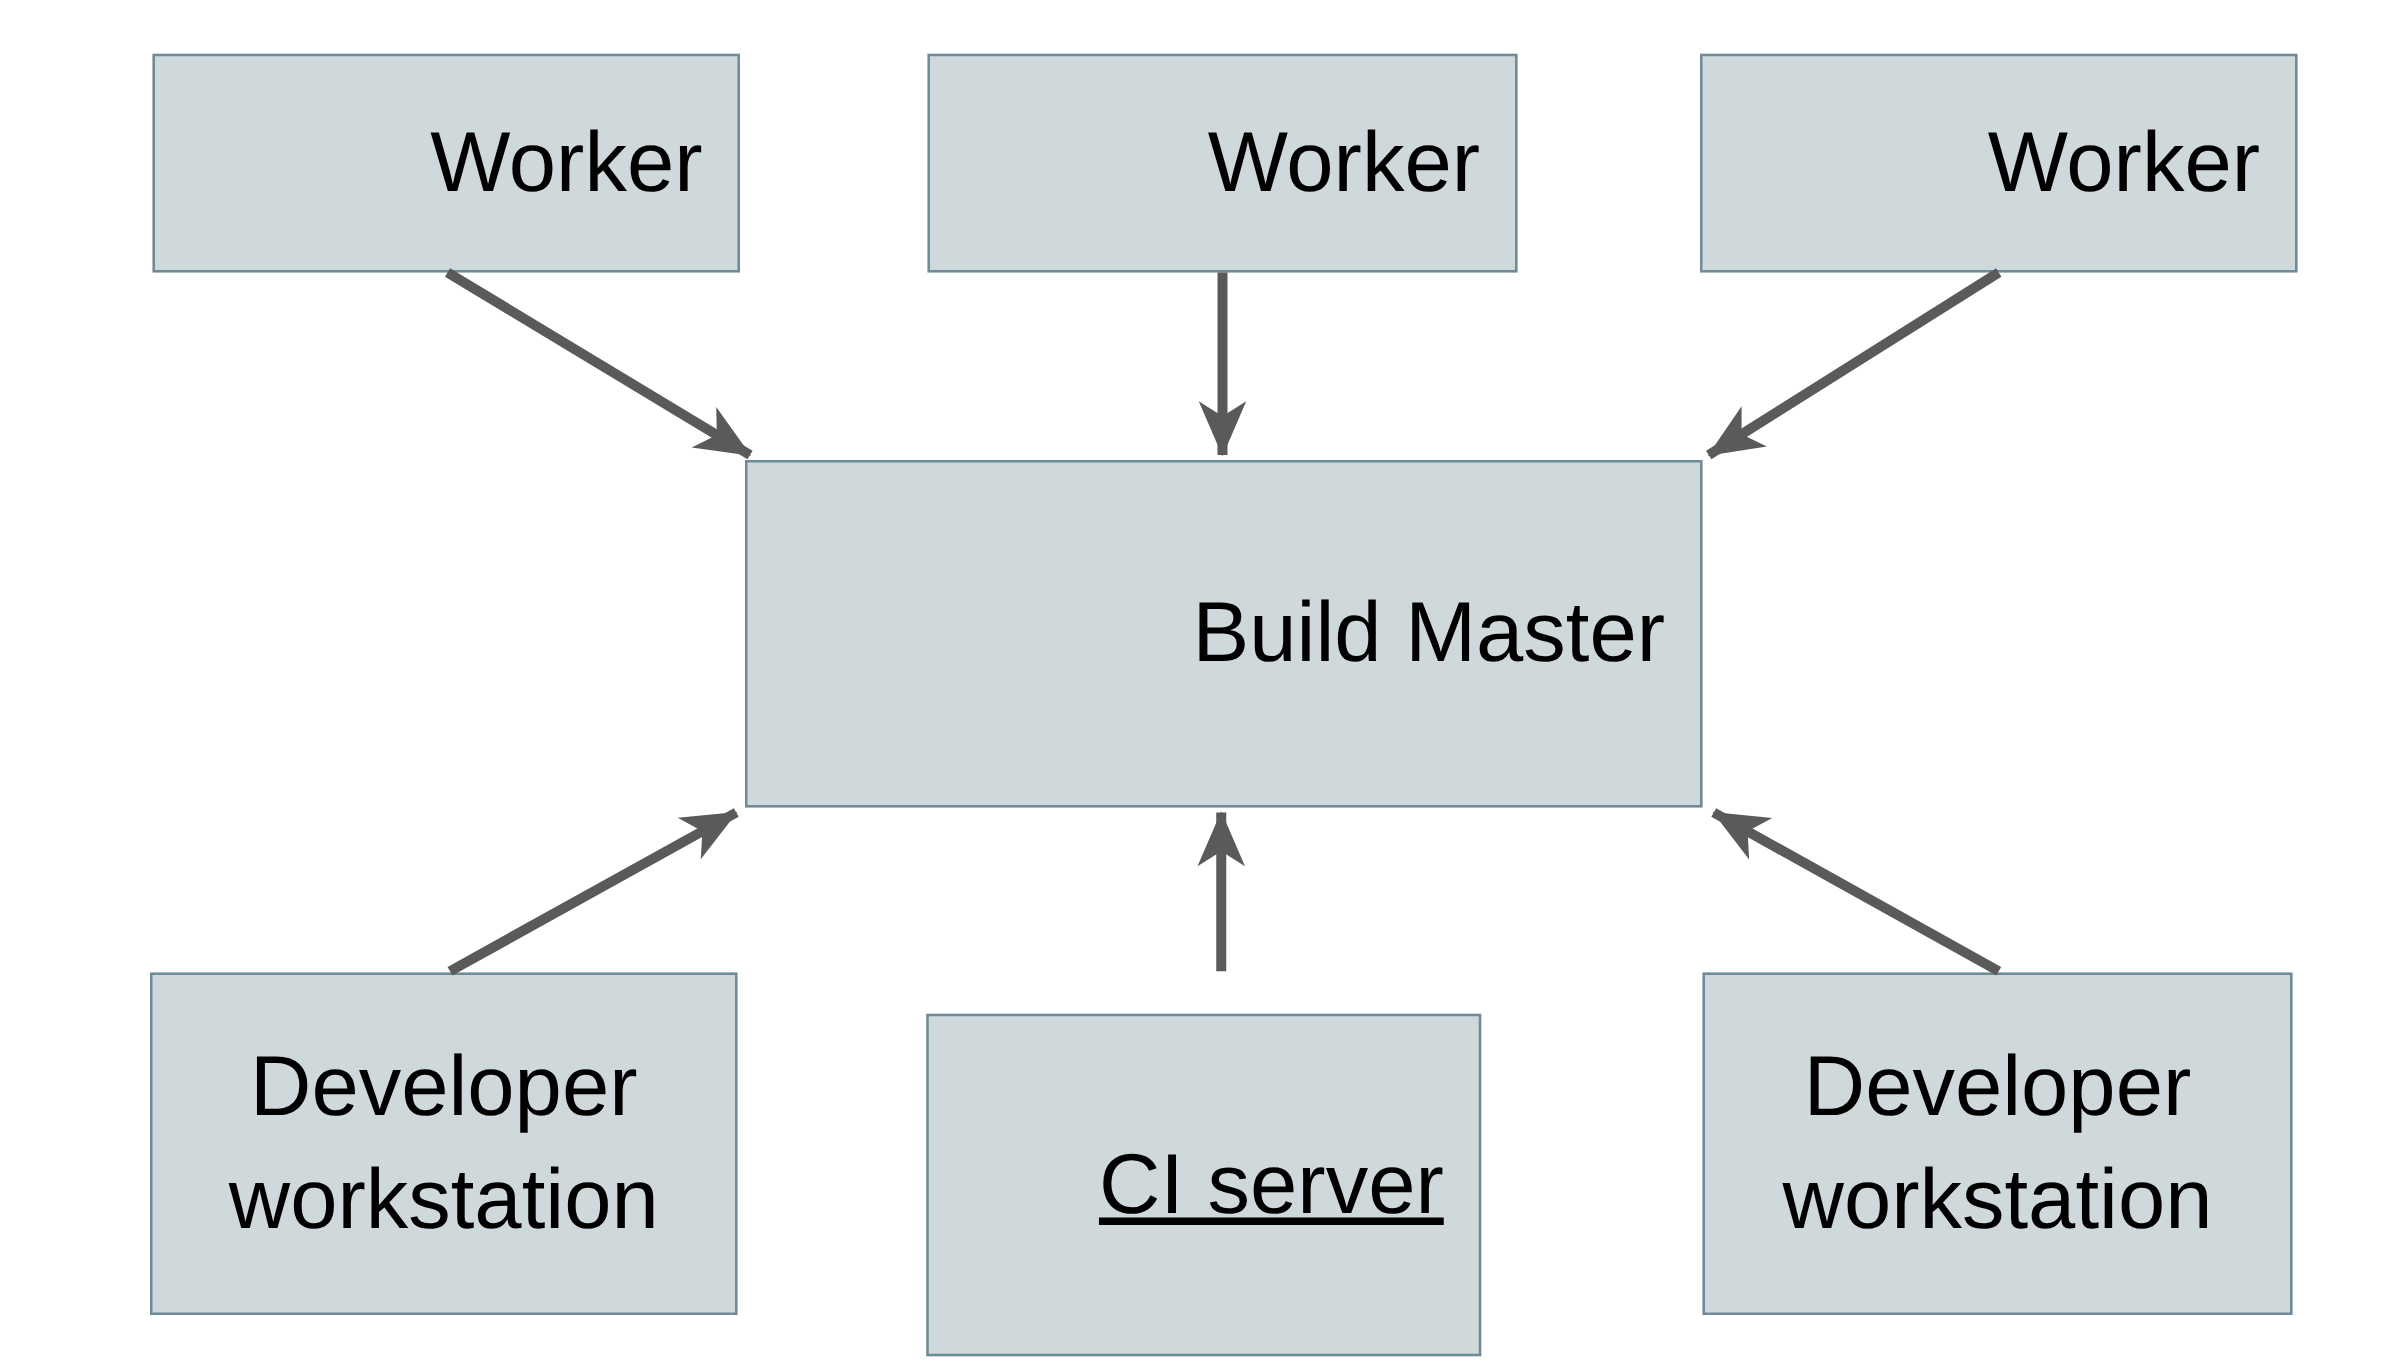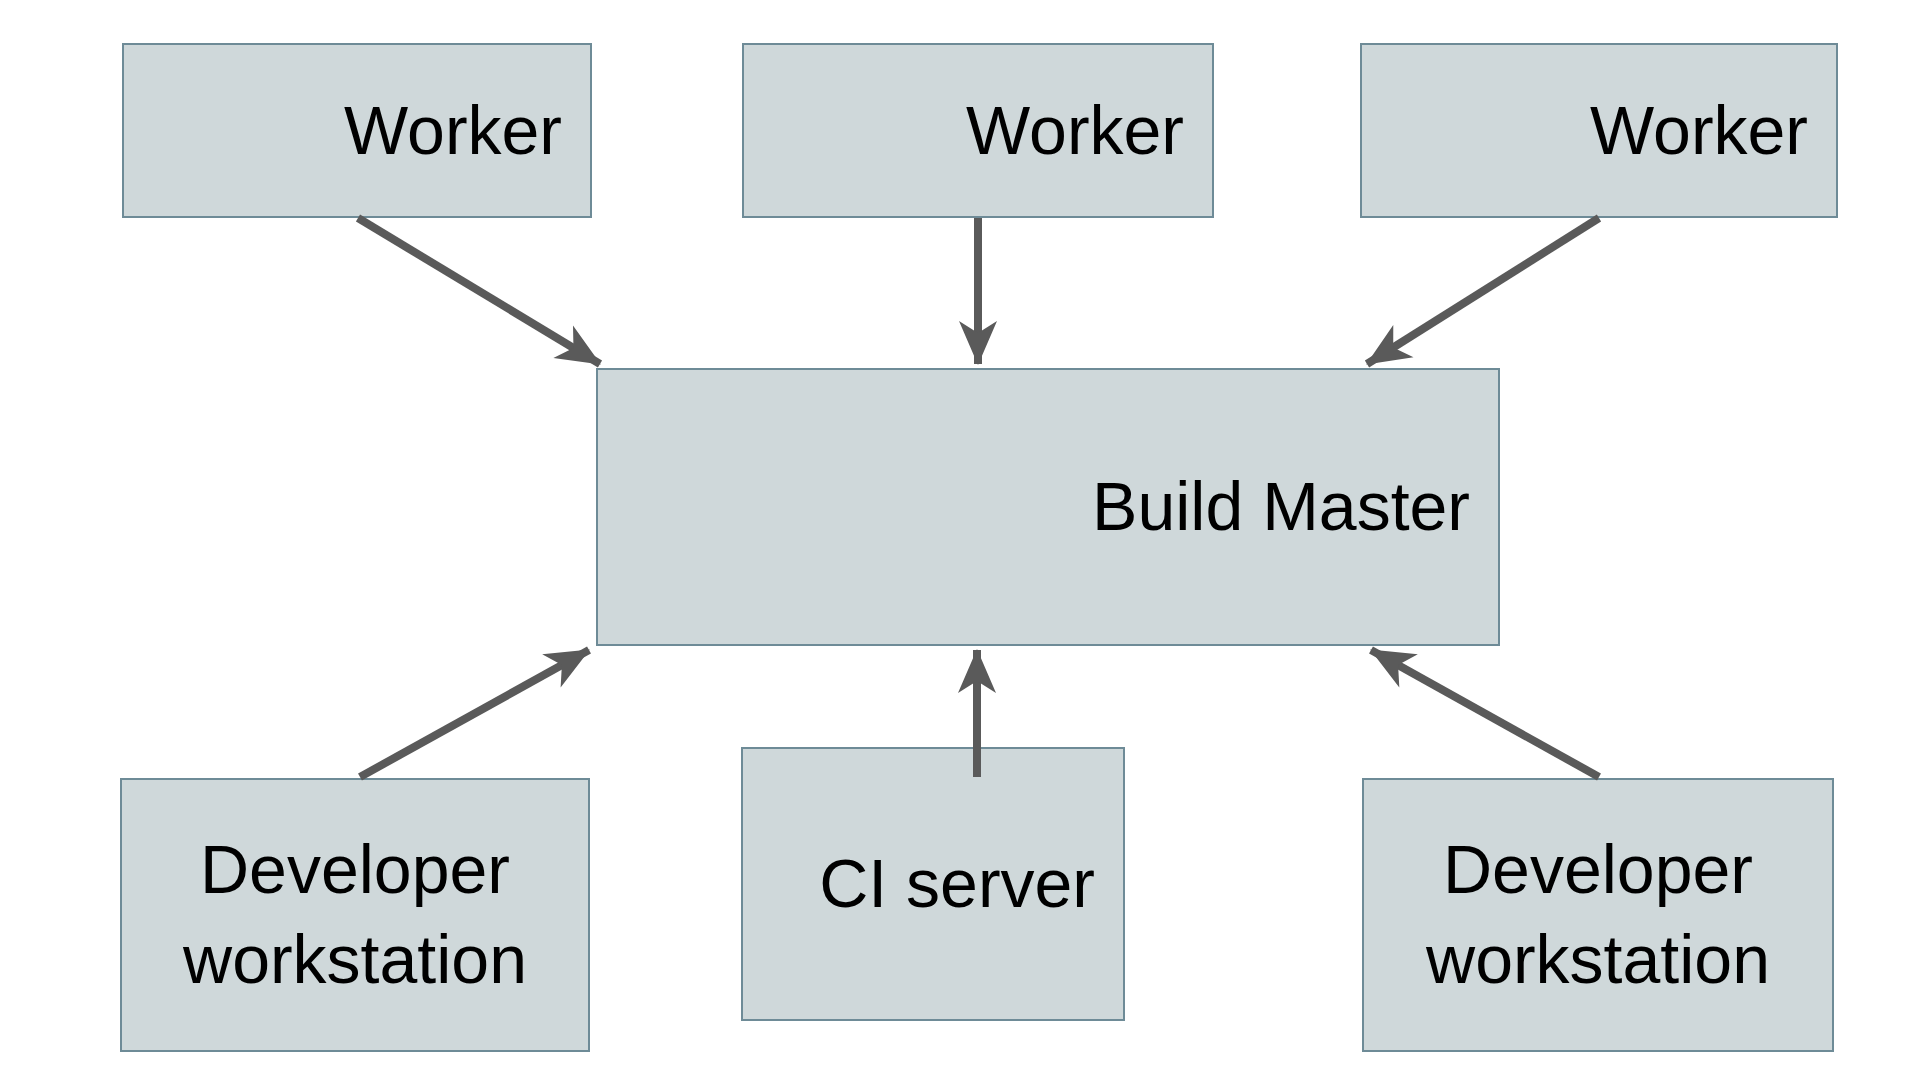--- a/index.html
+++ b/index.html
@@ -40,24 +40,24 @@
     padding: 0 28px;
   }
   .node .label {
     display: block;
   }
   
   .node-worker-1            { left: 122px;  top: 43px;  width: 470px; height: 175px; }
   .node-worker-2            { left: 742px;  top: 43px;  width: 472px; height: 175px; }
   .node-worker-3            { left: 1360px; top: 43px;  width: 478px; height: 175px; }
   
-  .node-build-master        { left: 596px;  top: 368px; width: 904px; height: 278px; }
+  .node-build-master        { left: 596px;  top: 368px; width: 766px; height: 278px; }
   
   .node-dev-left            { left: 120px;  top: 778px; width: 470px; height: 274px; }
-  .node-ci-server           { left: 741px;  top: 747px; width: 384px; height: 274px; }
+  .node-ci-server           { left: 741px;  top: 811px; width: 444px; height: 274px; text-decoration: underline; }
   .node-dev-right           { left: 1362px; top: 778px; width: 472px; height: 274px; }
 
   .edge-line {
     stroke: #5a5a5a;
     stroke-width: 8;
     fill: none;
   }
 </style>
 </head>
 <body>

